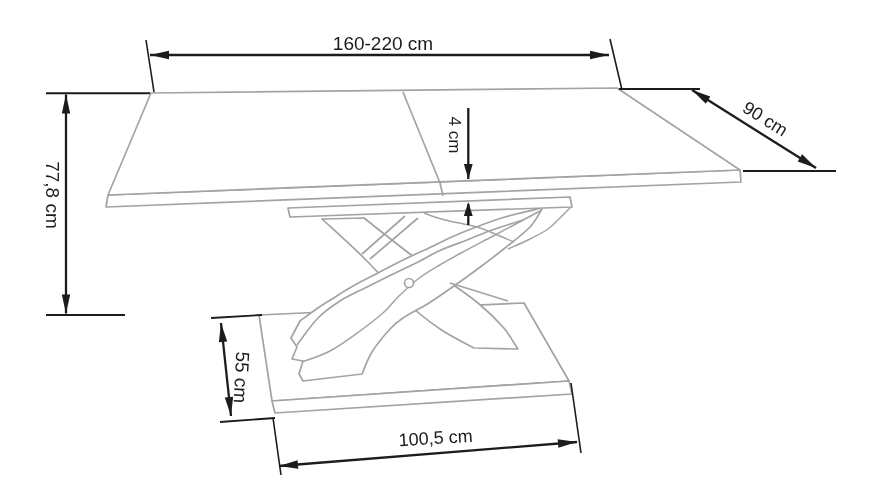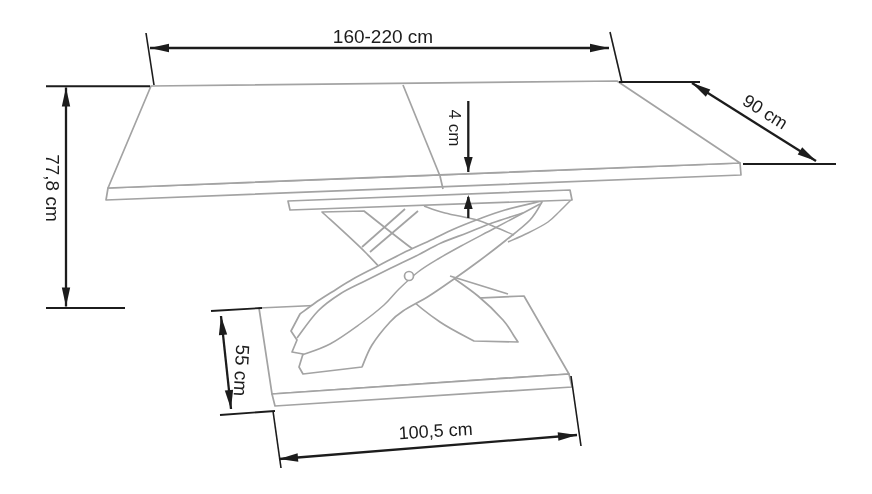--- a/index.html
+++ b/index.html
@@ -1,16 +1,16 @@
 <!DOCTYPE html>
 <html><head>
 <meta charset="utf-8">
 <style>
 html,body{margin:0;padding:0;background:#ffffff;}
-#canvas{position:relative;width:872px;height:479px;overflow:hidden;background:#ffffff;}
+#canvas{position:relative;width:872px;height:479px;overflow:hidden;background:#ffffff;margin-top:7px;}
 text{font-family:"Liberation Sans",sans-serif;}
 </style>
 </head>
 <body>
 
 <div id="canvas">
 <svg width="872" height="494" viewBox="0 0 872 494" xmlns="http://www.w3.org/2000/svg">
 <path d="M259.0,308.0 L524.0,296.0 L569.0,374.0 L272.0,394.0 Z" fill="#ffffff" stroke="#a3a3a3" stroke-width="1.7" stroke-linejoin="round"></path>
 
 <path d="M272.0,394.0 L569.0,374.0 L572.0,387.0 L275.0,406.0 Z" fill="#ffffff" stroke="#a3a3a3" stroke-width="1.7" stroke-linejoin="round"></path>

